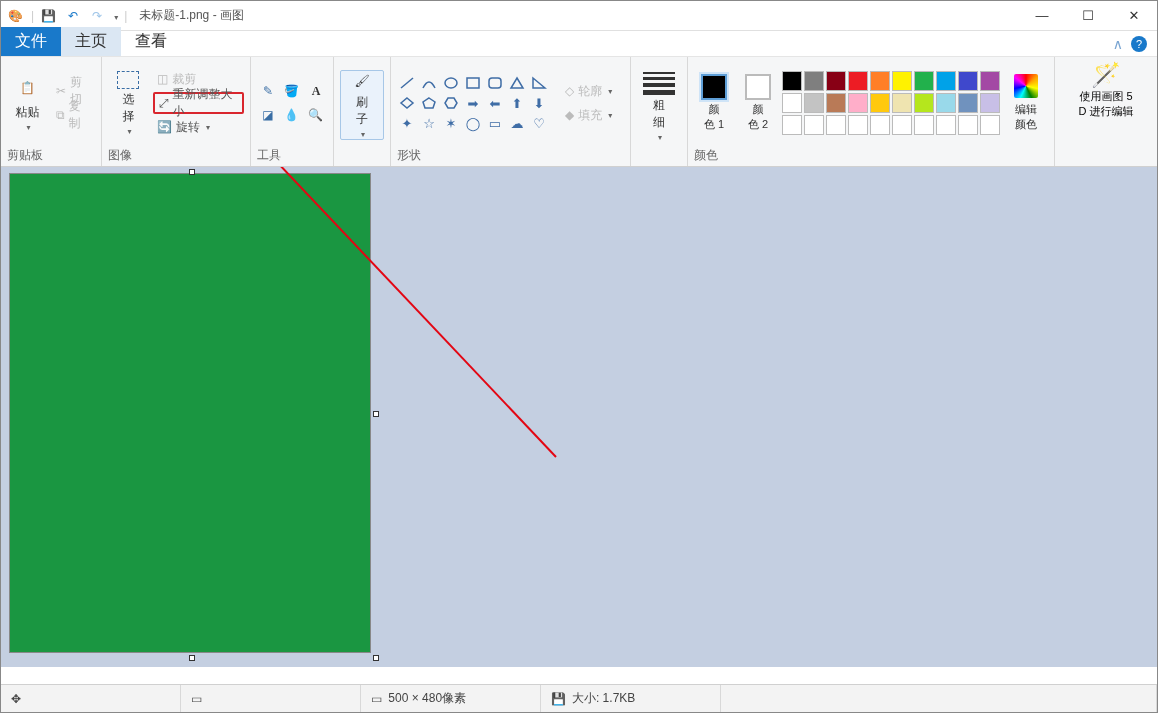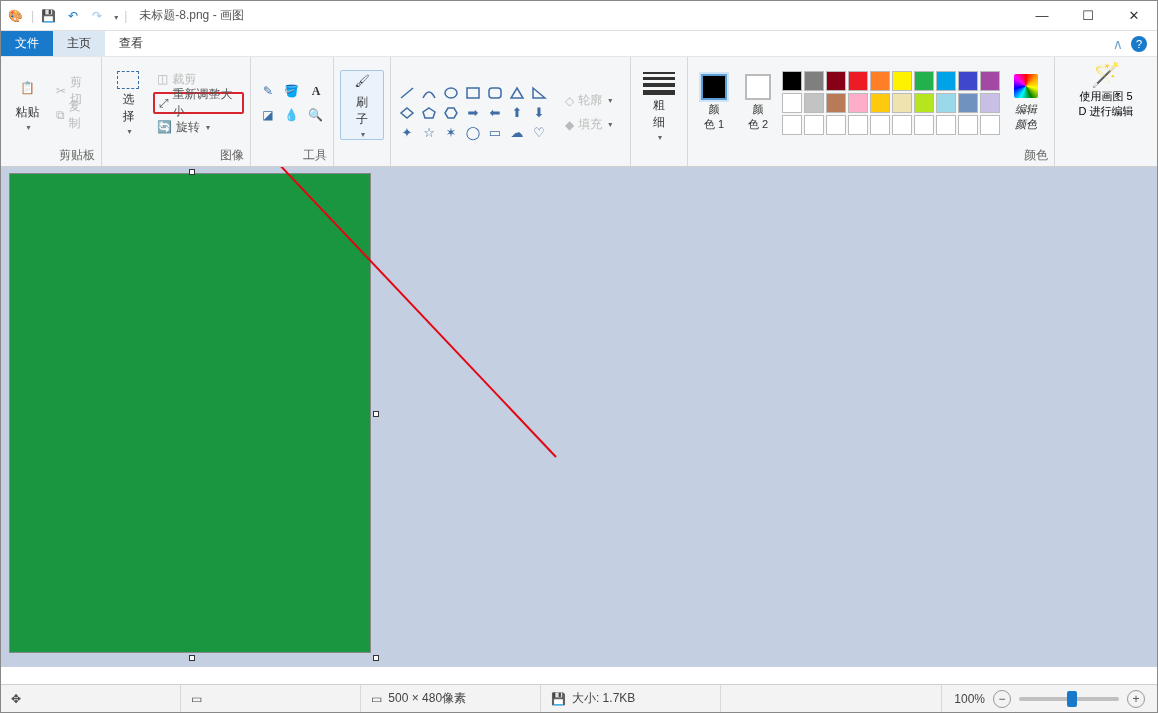--- a/index.html
+++ b/index.html
@@ -8,30 +8,30 @@
 
 .titlebar { height: 30px; display: flex; align-items: center; background: #fff; border-bottom: 1px solid #e0e0e0; }
 .qat { display: flex; align-items: center; gap: 6px; padding: 0 6px; }
 .qat .icon { width: 18px; height: 18px; display: flex; align-items: center; justify-content: center; }
 .title-text { color: #555; margin-left: 6px; font-size: 12px; }
 .winctrls { margin-left: auto; display: flex; }
 .winbtn { width: 46px; height: 30px; display: flex; align-items: center; justify-content: center; font-size: 13px; color: #333; }
 
 
 .tabrow { height: 26px; display: flex; align-items: end; background: #fff; border-bottom: 1px solid #e5e5e5; position: relative; }
-.tab { padding: 4px 14px; font-size: 12px; color: #333; }
+.tab { padding: 4px 14px; font-size: 16px; color: #333; }
 .tab.file { background: #1979ca; color: #fff; }
 .tab.active { background: #dbe7f3; }
 .helpicon { position: absolute; right: 10px; bottom: 4px; display: flex; gap: 8px; align-items: center; }
 
 
 .ribbon { height: 110px; background: #f5f6f7; border-bottom: 1px solid #d0d0d0; display: flex; }
 .group { border-right: 1px solid #d8d8d8; display: flex; flex-direction: column; justify-content: space-between; padding: 4px 6px 2px; }
 .group-body { display: flex; align-items: center; gap: 4px; flex: 1; }
-.group-label { text-align: right; color: #666; font-size: 12px; padding-top: 2px; }
+.group-label { text-align: left; color: #666; font-size: 12px; padding-top: 2px; }
 .bigbtn { display: flex; flex-direction: column; align-items: center; justify-content: center; width: 44px; height: 70px; color: #333; font-size: 12px; gap: 2px; }
 .bigbtn .ico { width: 28px; height: 28px; display: flex; align-items: center; justify-content: center; }
 .smallbtn { display: flex; align-items: center; gap: 4px; color: #555; font-size: 12px; padding: 2px 4px; height: 22px; }
 .smallbtn.disabled { color: #bbb; }
 .stackcol { display: flex; flex-direction: column; gap: 2px; }
 .resize-highlight { border: 2px solid #d9262e; border-radius: 2px; padding: 1px 4px; }
 .toolgrid { display: grid; grid-template-columns: repeat(3, 22px); grid-auto-rows: 22px; gap: 2px; }
 .tool { width: 22px; height: 22px; display: flex; align-items: center; justify-content: center; color: #3a6ea5; }
 .brush-big { border: 1px solid #a7c7e7; background: #eaf2fb; border-radius: 2px; }
 .shapes { display: grid; grid-template-columns: repeat(7, 20px); grid-auto-rows: 18px; gap: 2px; margin-right: 8px; }
@@ -39,21 +39,21 @@
 .shape svg { stroke:#3f6da6; fill:none; stroke-width:1.5; }
 .lines-sample { width: 32px; display: flex; flex-direction: column; gap: 3px; padding-top:4px;}
 .lines-sample div { height: 2px; background: #333; }
 .lines-sample div:nth-child(2){height:3px;} .lines-sample div:nth-child(3){height:4px;} .lines-sample div:nth-child(4){height:5px;}
 .colorbig { width: 40px; height: 60px; display: flex; flex-direction: column; align-items: center; justify-content: center; gap: 2px; font-size: 11px; color:#333;}
 .swatchbig { width: 26px; height: 26px; border: 2px solid #3a6ea5; }
 .swatchbig.c1 { background: #000; border-color:#5e9ed6; box-shadow: 0 0 0 2px #cfe4f7;}
 .swatchbig.c2 { background: #fff; border-color: #bbb; }
 .palette { display: grid; grid-template-columns: repeat(10, 20px); grid-auto-rows: 20px; gap: 2px; }
 .pc { width: 20px; height: 20px; border: 1px solid #bbb; }
-.editcolors { width:44px; display:flex; flex-direction:column; align-items:center; font-size:11px; gap:4px; color:#333;font-style:italic;}
+.editcolors { width:44px; display:flex; flex-direction:column; align-items:center; font-size:11px; gap:4px; color:#333;}
 .rainbow { width:24px; height:24px; background: conic-gradient(red,orange,yellow,green,cyan,blue,magenta,red); border-radius:2px;}
 .paint3d { display:flex; flex-direction:column; align-items:center; justify-content:center; width:90px; font-size:11px;}
 
 
 .canvas-area { position: relative; height: 500px; background: #c4cfe1; overflow: hidden; }
 .canvas { position: absolute; left: 8px; top: 6px; width: 362px; height: 480px; background: #1a9641; border: 1px solid #888; }
 .handle { position: absolute; width: 6px; height: 6px; background: #fff; border: 1px solid #333; }
 .arrow-svg { position:absolute; left:0; top:0; pointer-events:none; }
 
 
@@ -72,21 +72,21 @@
 
 <div class="titlebar">
   <div class="qat">
     <span class="icon">🎨</span>
     <span style="color:#ccc">|</span>
     <span class="icon" style="color:#1979ca">💾</span>
     <span class="icon" style="color:#1979ca">↶</span>
     <span class="icon" style="color:#9ec5e8">↷</span>
     <span class="drop"></span>
     <span style="color:#ccc">|</span>
-    <span class="title-text">未标题-8.png - 画图</span>
+    <span class="title-text">未标题-1.png - 画图</span>
   </div>
   <div class="winctrls">
     <div class="winbtn">—</div>
     <div class="winbtn">☐</div>
     <div class="winbtn close">✕</div>
   </div>
 </div>
 
 <div class="tabrow">
   <div class="tab file">文件</div>
@@ -239,20 +239,21 @@
         <div class="smallbtn disabled drop">
             <span>◇</span>
             <span>轮廓</span>
           </div>
         <div class="smallbtn disabled drop">
             <span>◆</span>
             <span>填充</span>
           </div>
       </div>
     </div>
+    <div class="group-label">形状</div>
   </div>
 
   <div class="group">
     <div class="group-body">
       <div class="bigbtn drop">
         <div class="lines-sample">
             <div></div>
             <div></div>
             <div></div>
             <div></div>
@@ -352,21 +353,13 @@
     </div>
   <div class="status-seg wide">
       <span>▭</span>
       <span>500 × 480像素</span>
     </div>
   <div class="status-seg wide">
       <span>💾</span>
       <span>大小: 1.7KB</span>
     </div>
   <div class="status-seg" style="flex:1;border-right:1px solid #d8d8d8;"></div>
-  <div class="zoom">
-    <span>100%</span>
-    <div class="zoombtn">−</div>
-    <div class="slider">
-        <div class="thumb"></div>
-      </div>
-    <div class="zoombtn">+</div>
-  </div>
 </div>
 
 </body></html>

